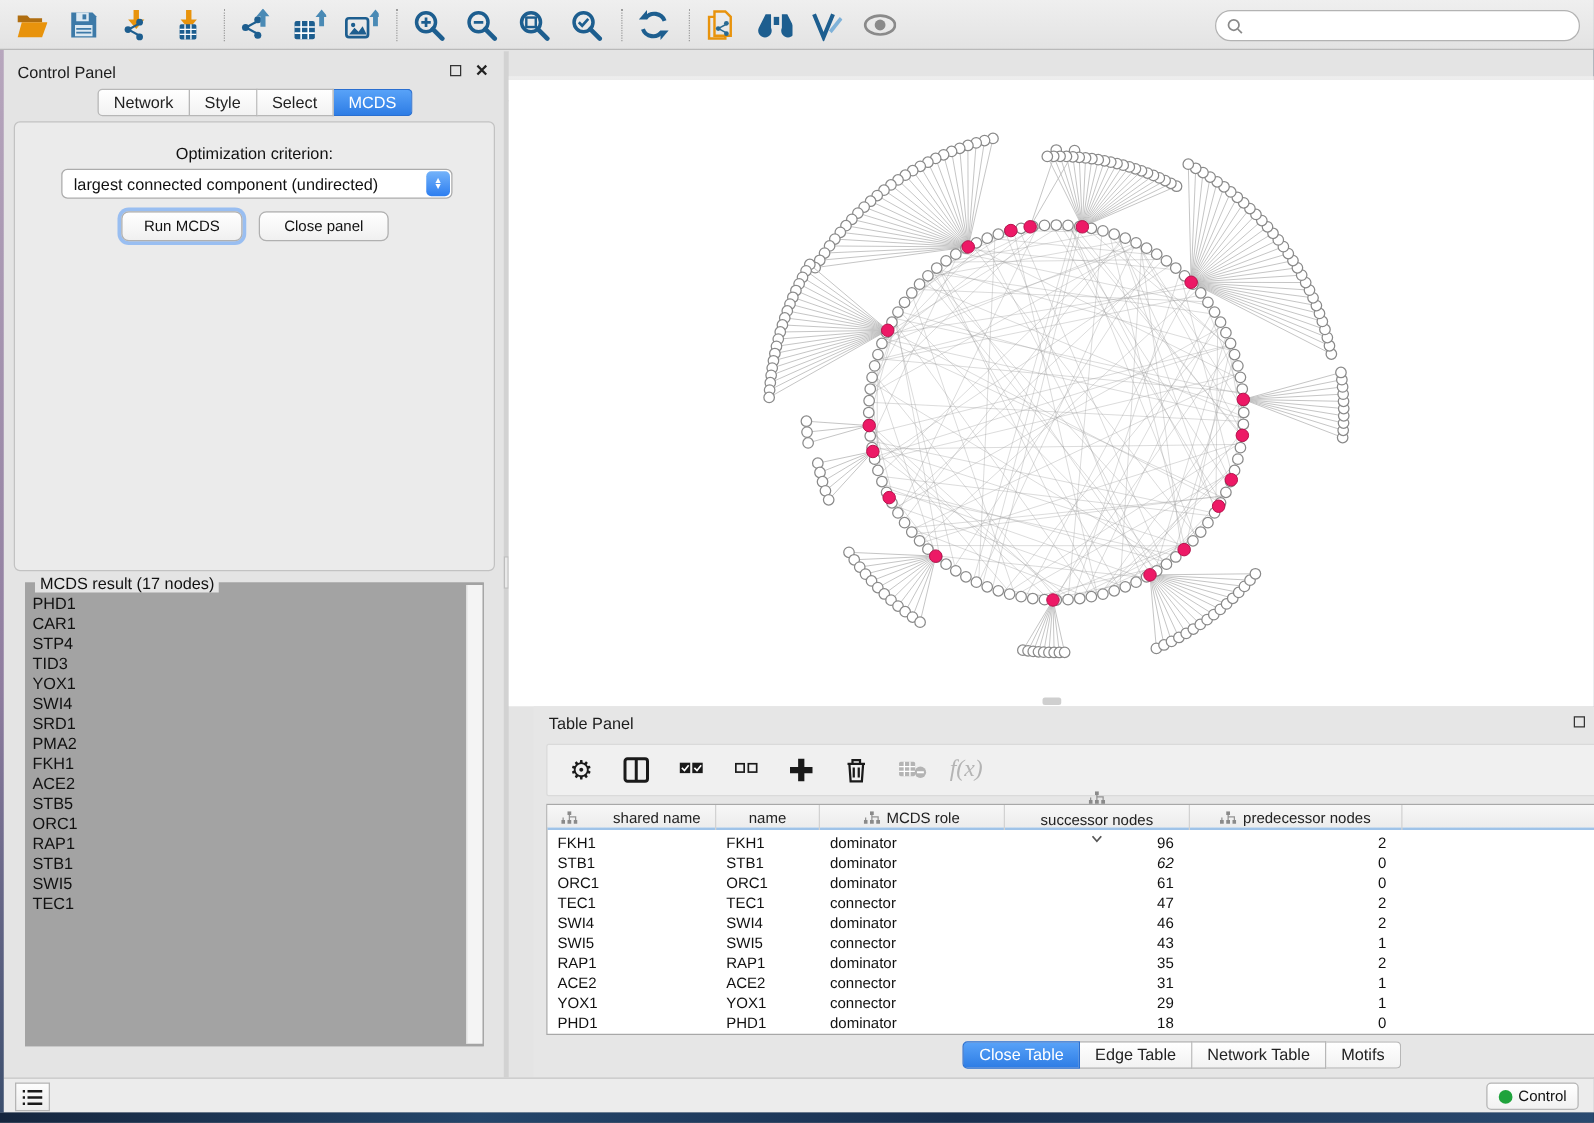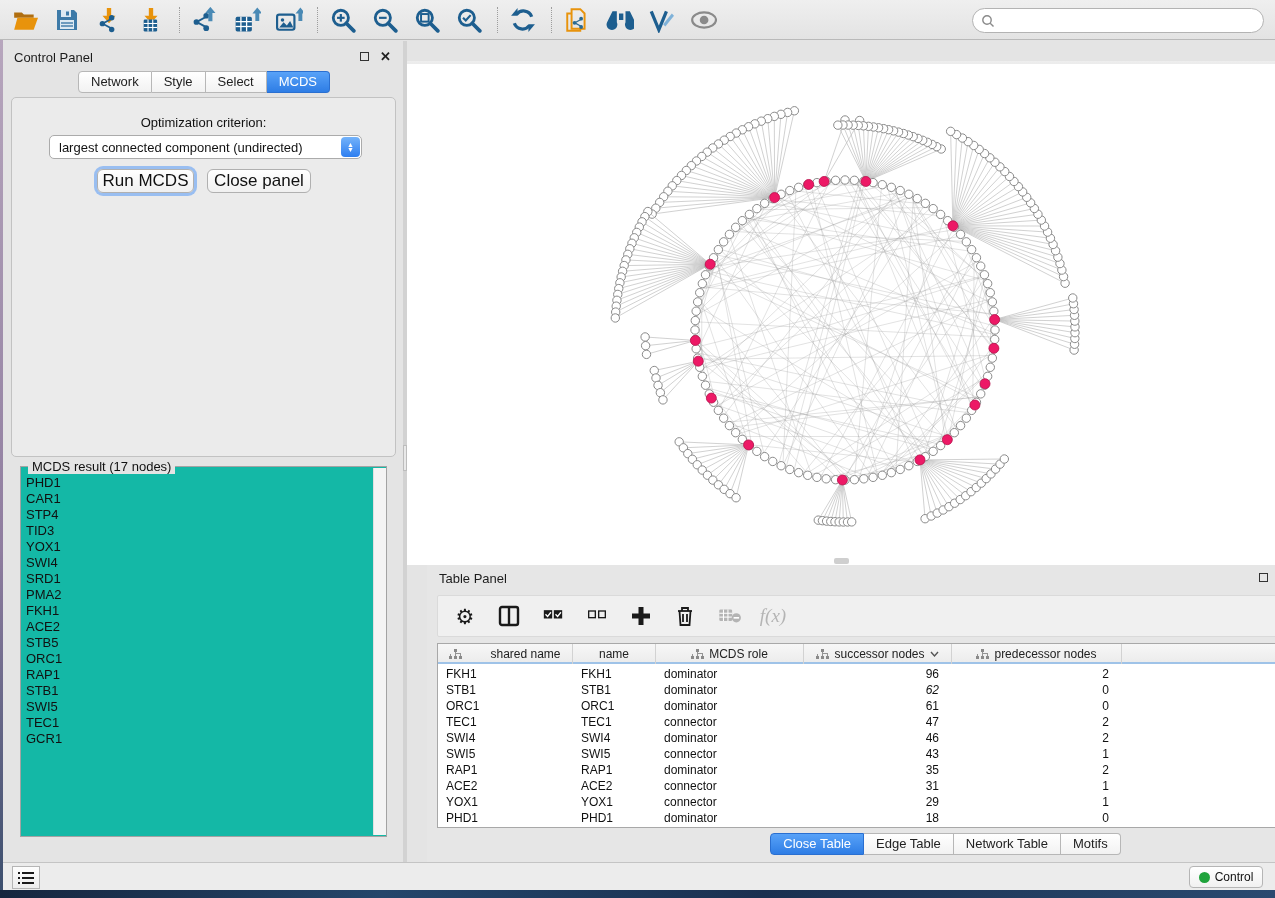--- a/index.html
+++ b/index.html
@@ -38,26 +38,26 @@
   #mcds-subpanel { position:absolute; left:8px; top:56px; width:385px; height:360px;
     background:#ebebeb; border:1px solid #c2c2c2; border-radius:5px; }
   #opt-label { position:absolute; left:0; top:17px; width:100%; text-align:center; font-size:13px; color:#111; }
   #opt-select { position:absolute; left:37px; top:37px; width:313px; height:24px; background:#fff;
     border:1px solid #ababab; border-radius:5px; font-size:13px; color:#111;
     display:flex; align-items:center; padding-left:9px; }
   #opt-stepper { position:absolute; right:1px; top:1px; width:19px; height:20px; border-radius:4px;
     background:linear-gradient(#74b3fa,#2d7ef0); display:flex; flex-direction:column;
     align-items:center; justify-content:center; color:#fff; font-size:7px; line-height:5px; }
   .push-btn { position:absolute; height:24px; background:linear-gradient(#ffffff,#f0f0f0);
-    border:1px solid #b0b0b0; border-radius:6px; font-size:17px; color:#111;
+    border:1px solid #b0b0b0; border-radius:6px; font-size:12px; color:#111;
     display:flex; align-items:center; justify-content:center; }
   #run-btn { left:85px; top:71px; width:97px; box-shadow:0 0 0 3px rgba(98,160,245,.6); }
   #closepanel-btn { left:195px; top:71px; width:104px; }
   #result-box { position:absolute; left:17px; top:425px; width:367px; height:371px;
-    border:1px solid #a3a3a3; background:#14b8a6; }
+    border:1px solid #a3a3a3; background:#a3a3a3; }
   #result-legend { position:absolute; left:7px; top:-8px; background:#e4e4e4; padding:0 4px;
     font-size:13px; color:#111; white-space:nowrap; }
   #result-list { position:absolute; left:0; top:2px; width:352px; height:366px; overflow:hidden;
     padding:6px 0 0 5px; }
   .result-item { font-size:13px; color:#111; line-height:16px; }
   #result-scroll { position:absolute; right:0; top:1px; width:13px; height:367px;
     background:#f4f4f4; border-left:1px solid #e0e0e0; }
 
   
   #v-split { position:absolute; left:403px; top:41px; width:4px; height:821px; background:#d2d2d2; }
@@ -314,21 +314,20 @@
           <div class="result-item">SRD1</div>
           <div class="result-item">PMA2</div>
           <div class="result-item">FKH1</div>
           <div class="result-item">ACE2</div>
           <div class="result-item">STB5</div>
           <div class="result-item">ORC1</div>
           <div class="result-item">RAP1</div>
           <div class="result-item">STB1</div>
           <div class="result-item">SWI5</div>
           <div class="result-item">TEC1</div>
-          <div class="result-item">GCR1</div>
         </div>
       <div id="result-scroll"></div>
     </div>
   </div>
 
   <div id="v-split">
       <div class="grip"></div>
     </div>
 
   <div id="net-titlebar">
@@ -1003,21 +1002,21 @@
               <g fill="#8a8a8a">
                 <rect x="5" y="0" width="3" height="3"></rect>
                 <rect x="0" y="7" width="3" height="3"></rect>
                 <rect x="5" y="7" width="3" height="3"></rect>
                 <rect x="10" y="7" width="3" height="3"></rect>
                 <path d="M6 3h1v2H2v2H1V5h5zM6 5h1v2H6zM11 5h1v2h-1zM6 4h6v1H6z" opacity="0.9"></path>
               </g>
             </svg>
             <span>MCDS role</span>
           </div>
-          <div class="hcell" style="width: 148px;">
+          <div class="hcell" style="width: 148px; flex-direction: column;">
             <svg width="13" height="11" viewBox="0 0 13 11">
               <g fill="#8a8a8a">
                 <rect x="5" y="0" width="3" height="3"></rect>
                 <rect x="0" y="7" width="3" height="3"></rect>
                 <rect x="5" y="7" width="3" height="3"></rect>
                 <rect x="10" y="7" width="3" height="3"></rect>
                 <path d="M6 3h1v2H2v2H1V5h5zM6 5h1v2H6zM11 5h1v2h-1zM6 4h6v1H6z" opacity="0.9"></path>
               </g>
             </svg>
             <span>successor nodes</span>

